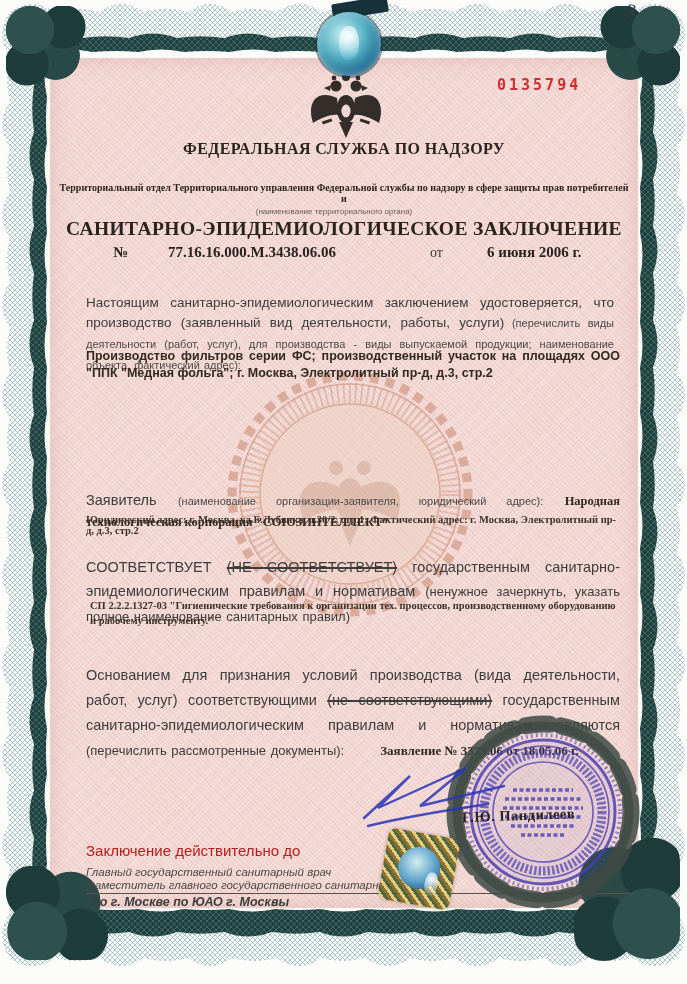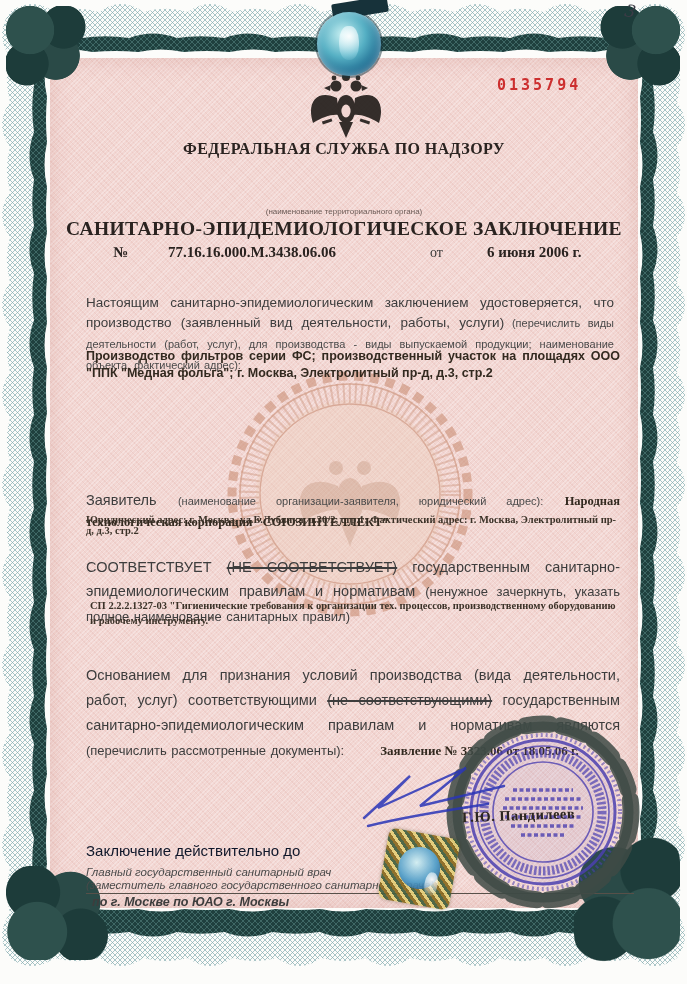--- a/index.html
+++ b/index.html
@@ -37,21 +37,21 @@
 
   .serial{left:497px;top:76px;font-family:"DejaVu Sans Mono",monospace;font-weight:bold;
           font-size:15px;letter-spacing:3px;color:#cc2f2f;}
   .pagenum{left:625px;top:1px;font-family:"DejaVu Serif",serif;font-style:italic;
            font-size:17px;color:#3c3c46;transform:rotate(12deg);z-index:6;}
 
   .agency1{left:50px;top:140px;width:588px;font-size:16px;letter-spacing:.4px;}
   .agency2{left:50px;top:159px;width:588px;font-size:16.5px;letter-spacing:.2px;}
   .terr1{left:56px;top:182px;width:576px;font-size:10px;}
   .terr2{left:56px;top:193px;width:576px;font-size:10px;border-bottom:1px solid #6b5a55;padding-bottom:1px;}
-  .terrcap{left:50px;top:207px;width:588px;font-size:8px;font-weight:normal;color:#6a5a55;}
+  .terrcap{left:40px;top:207px;width:588px;font-size:8px;font-weight:normal;color:#6a5a55;}
   .title{left:50px;top:218px;width:588px;font-size:19.5px;letter-spacing:.4px;}
   .numlabel{left:113px;top:244px;font-size:15px;}
   .numvalue{left:168px;top:244px;font-size:15px;}
   .datelabel{left:430px;top:245px;font-size:14px;font-weight:normal;}
   .datevalue{left:487px;top:244px;font-size:15px;}
 
   .para1{left:86px;top:276px;width:528px;text-align:justify;line-height:19px;}
   .t-main{font-size:13.5px;word-spacing:2px;color:#3d3d3d;}
   .t-small{font-size:11px;word-spacing:1px;color:#4a4a4a;}
   .prodval{left:86px;top:348px;width:534px;font-weight:bold;font-size:12.5px;
@@ -68,21 +68,21 @@
   .struck{text-decoration:line-through;text-decoration-thickness:2px;}
   .cap13{font-size:13px;word-spacing:1px;}
   .rules{left:90px;top:598px;width:530px;font-family:"Liberation Serif",serif;font-weight:600;
          font-size:10.5px;color:#3b3228;line-height:15px;}
 
   .basis{left:86px;top:648px;width:534px;text-align:justify;line-height:25px;font-size:14.5px;color:#3d3d3d;word-spacing:2px;}
   .bold-val{font-family:"Liberation Serif",serif;font-weight:bold;font-size:13px;color:#32291f;margin-left:36px;word-spacing:0;}
   .expertise{left:90px;top:753px;width:530px;font-family:"Liberation Serif",serif;font-weight:600;
              font-size:10.5px;color:#3b3228;line-height:16px;}
 
-  .validuntil{left:86px;top:842px;font-size:15px;color:#0f172a;}
+  .validuntil{left:86px;top:842px;font-size:15px;color:#b91c1c;}
   .signer1{left:86px;top:866px;font-size:11.5px;font-style:italic;color:#4a4a4a;}
   .signer2{left:86px;top:879px;font-size:11.5px;font-style:italic;color:#4a4a4a;}
   .botline{left:86px;top:893px;width:548px;height:1px;background:#575049;z-index:5;}
   .region{left:92px;top:895px;font-size:12.5px;font-style:italic;font-weight:bold;color:#3d3d3d;}
 
   
   .rosette{left:218px;top:362px;z-index:2;opacity:.75;}
   .eagle{left:300px;top:68px;z-index:5;opacity:.92;}
   .gearstamp{left:441px;top:710px;z-index:6;}
   .stampname{left:462px;top:806px;width:180px;font-family:"Liberation Serif",serif;font-weight:bold;
@@ -168,20 +168,21 @@
   <div class="abs ink-strip"></div>
   <div class="abs holo-top">
     <div class="holo-top-fig"></div>
   </div>
 
   <div class="txt pagenum">3</div>
 
   <div class="txt serial">0135794</div>
 
   <div class="txt hdr center agency1">ФЕДЕРАЛЬНАЯ СЛУЖБА ПО НАДЗОРУ</div>
+  <div class="txt hdr center terr1">Территориальный отдел Территориального управления Федеральной службы по надзору в сфере защиты прав потребителей и</div>
   <div class="txt center terrcap">(наименование территориального органа)</div>
   <div class="txt hdr center title">САНИТАРНО-ЭПИДЕМИОЛОГИЧЕСКОЕ ЗАКЛЮЧЕНИЕ</div>
 
   <div class="txt hdr numlabel">№</div>
   <div class="txt hdr numvalue">77.16.16.000.М.3438.06.06</div>
   <div class="txt serif datelabel">от</div>
   <div class="txt hdr datevalue">6 июня 2006 г.</div>
 
   <p class="txt para1"><span class="t-main">Настоящим санитарно-эпидемиологическим заключением удостоверяется, что производство (заявленный вид деятельности, работы, услуги)</span> <span class="t-small">(перечислить виды деятельности (работ, услуг), для производства - виды выпускаемой продукции;  наименование объекта, фактический адрес):</span></p>
 

